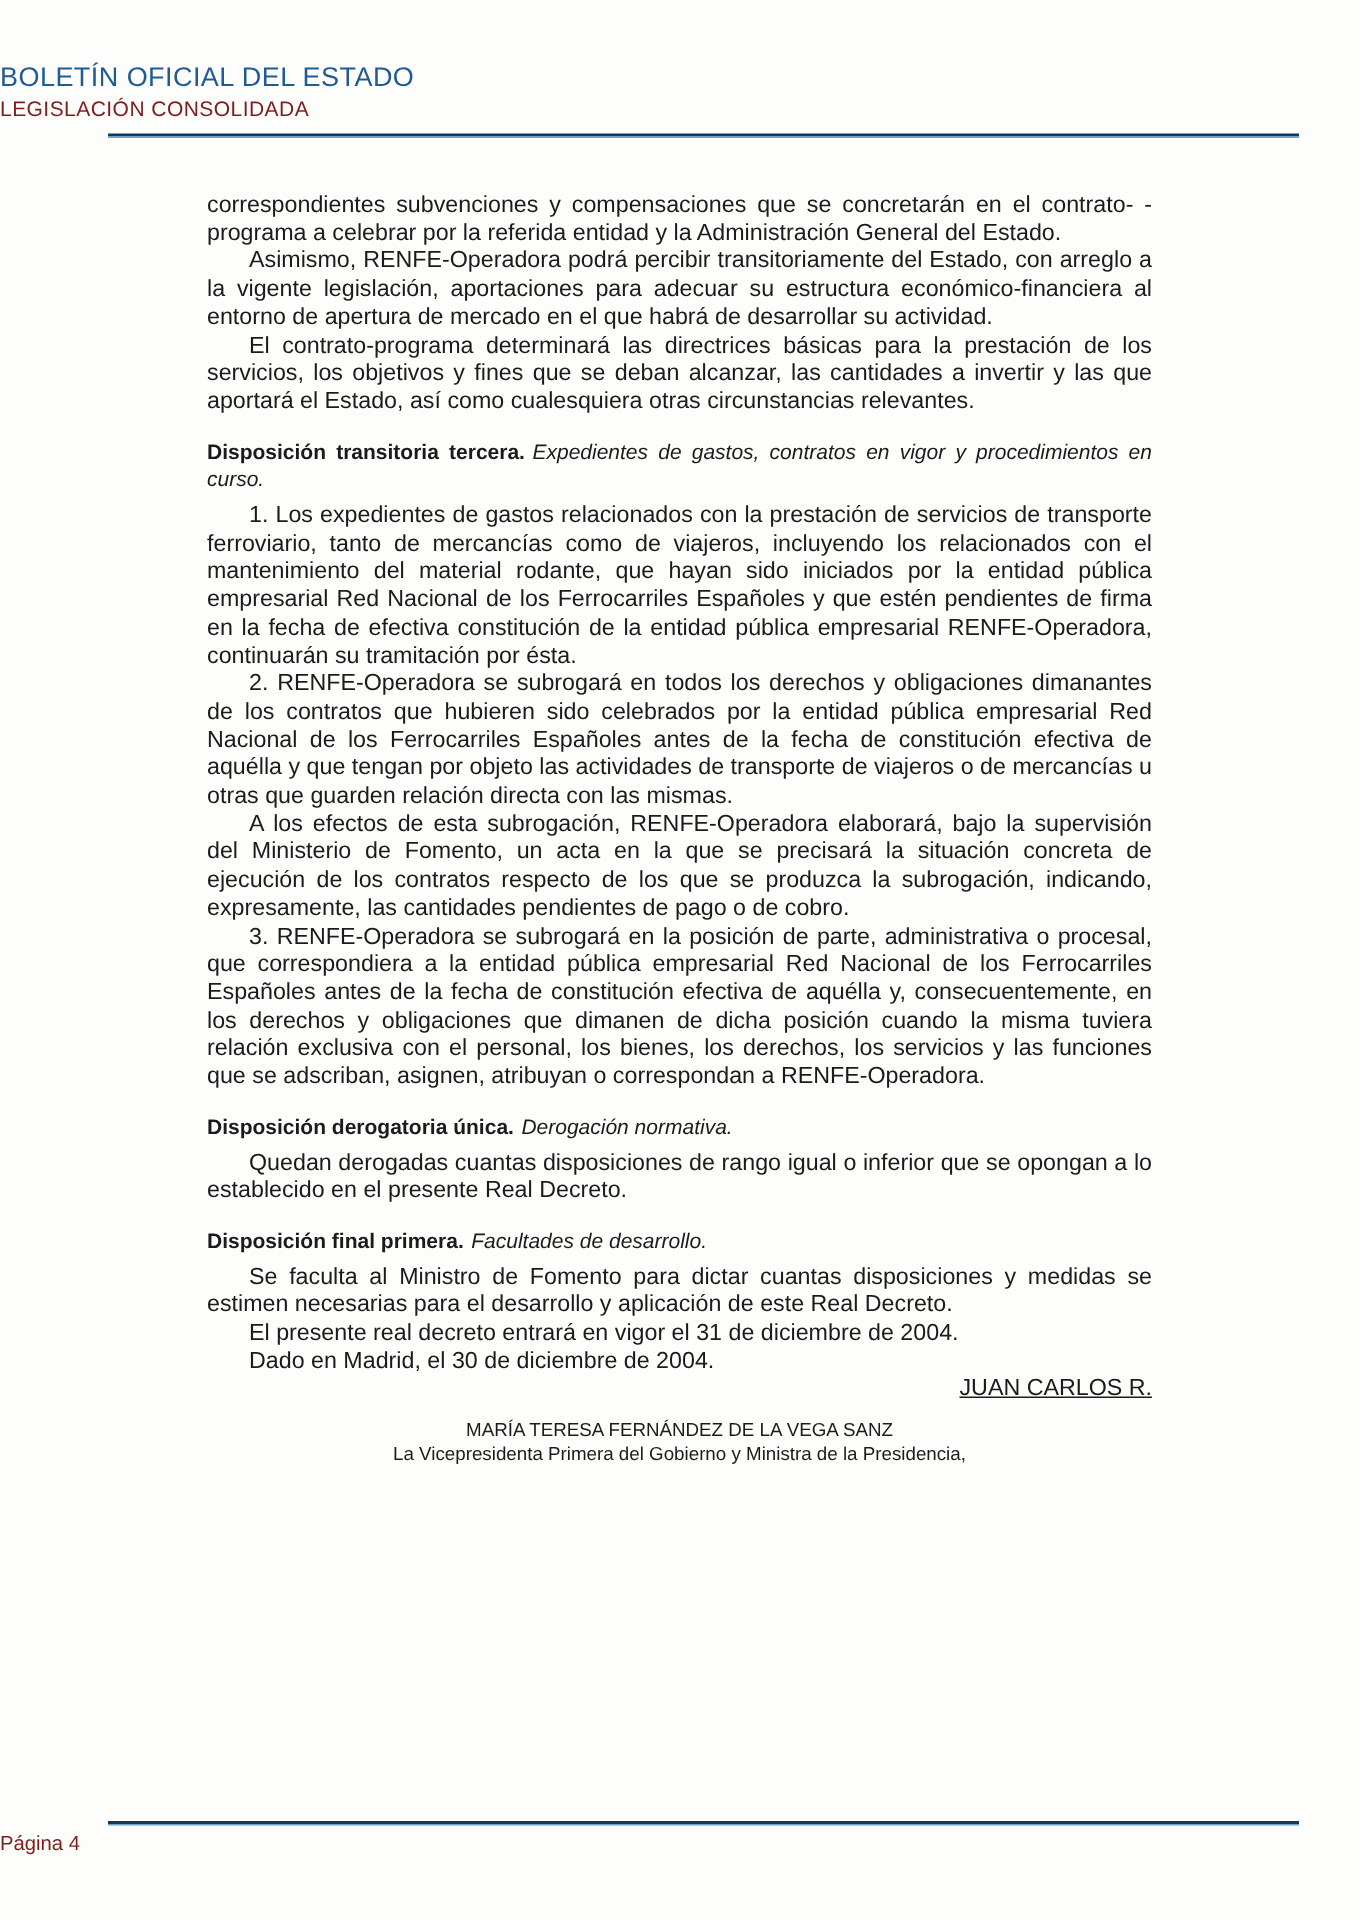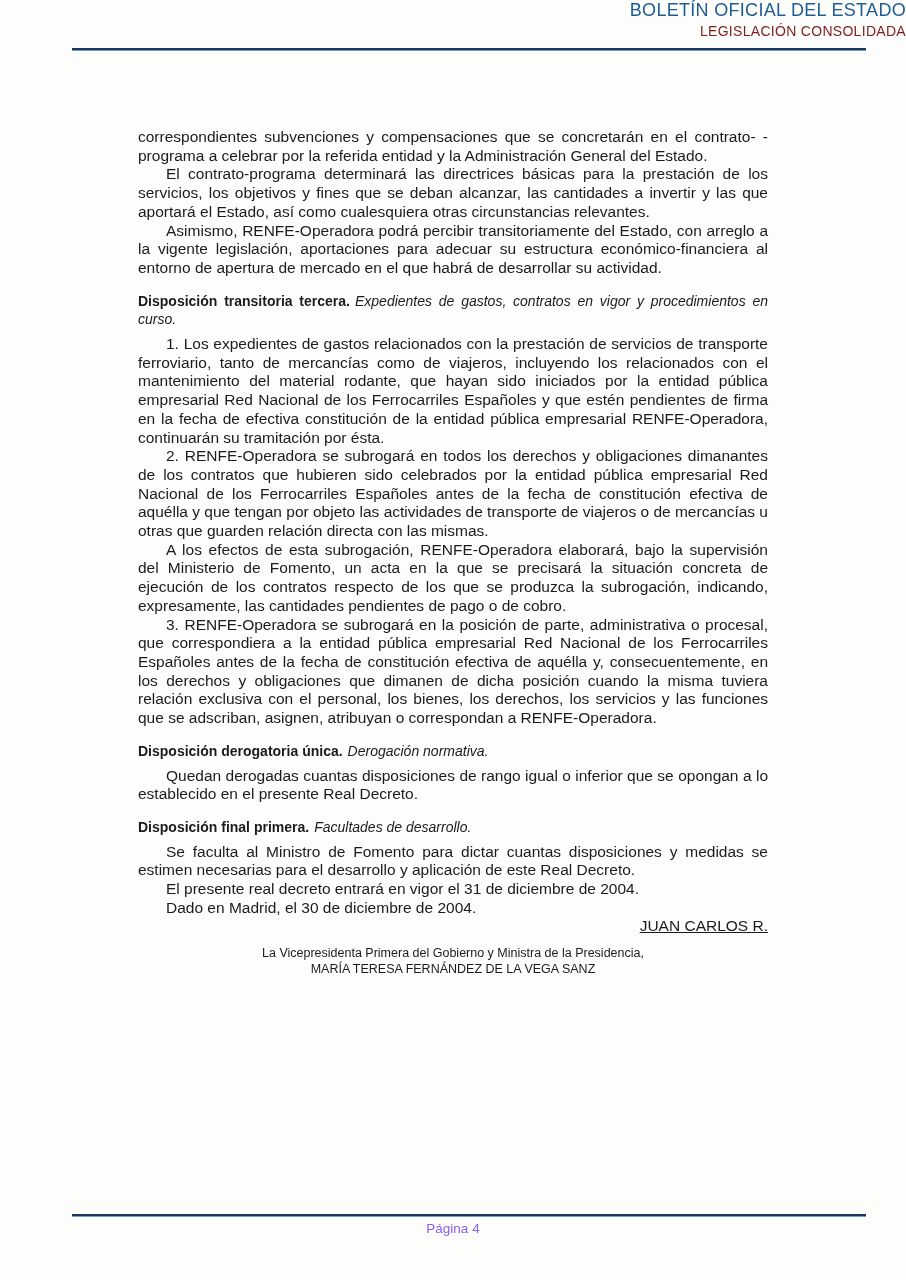--- a/index.html
+++ b/index.html
@@ -7,21 +7,21 @@
     position: relative;
     width: 906px;
     height: 1280px;
     background: #FDFDFB;
     font-family: "Liberation Sans", sans-serif;
     color: #1b1b1b;
     overflow: hidden;
   }
 
   
-  .boe-header { text-align: right; }
+  .boe-header { padding-top: 41px; text-align: left; }
   .boe-title {
     color: #1F5B95;
     font-size: 18px;
     line-height: 20px;
     letter-spacing: 0.3px;
   }
   .boe-subtitle {
     color: #7f1d1d;
     font-size: 14px;
     line-height: 18px;
@@ -78,62 +78,62 @@
     left: 72px;
     right: 40px;
     height: 3px;
     background: linear-gradient(to bottom, #17375D 0px, #17375D 2px, #6FA0CC 2px, #6FA0CC 3px);
   }
   .page-number {
     position: absolute;
     top: 1221px;
     left: 0;
     width: 100%;
-    text-align: center;
-    color: #8b5cf6;
+    text-align: left;
+    color: #7f1d1d;
     font-size: 13.5px;
   }
 </style>
 </head>
 <body>
 
 <div class="page">
 
   <header class="boe-header">
     <div class="boe-title">BOLETÍN OFICIAL DEL ESTADO</div>
     <div class="boe-subtitle">LEGISLACIÓN CONSOLIDADA</div>
     <div class="rule"></div>
   </header>
 
   <main class="doc-body">
 
     <p class="noindent">correspondientes subvenciones y compensaciones que se concretarán en el contrato- -programa a celebrar por la referida entidad y la Administración General del Estado.</p>
+    <p>Asimismo, RENFE-Operadora podrá percibir transitoriamente del Estado, con arreglo a la vigente legislación, aportaciones para adecuar su estructura económico-financiera al entorno de apertura de mercado en el que habrá de desarrollar su actividad.</p>
     <p>El contrato-programa determinará las directrices básicas para la prestación de los servicios, los objetivos y fines que se deban alcanzar, las cantidades a invertir y las que aportará el Estado, así como cualesquiera otras circunstancias relevantes.</p>
-    <p>Asimismo, RENFE-Operadora podrá percibir transitoriamente del Estado, con arreglo a la vigente legislación, aportaciones para adecuar su estructura económico-financiera al entorno de apertura de mercado en el que habrá de desarrollar su actividad.</p>
 
     <h2 class="sec-heading"><span class="sec-label">Disposición transitoria tercera.</span><span class="sec-desc">Expedientes de gastos, contratos en vigor y procedimientos en curso.</span></h2>
     <p>1. Los expedientes de gastos relacionados con la prestación de servicios de transporte ferroviario, tanto de mercancías como de viajeros, incluyendo los relacionados con el mantenimiento del material rodante, que hayan sido iniciados por la entidad pública empresarial Red Nacional de los Ferrocarriles Españoles y que estén pendientes de firma en la fecha de efectiva constitución de la entidad pública empresarial RENFE-Operadora, continuarán su tramitación por ésta.</p>
     <p>2. RENFE-Operadora se subrogará en todos los derechos y obligaciones dimanantes de los contratos que hubieren sido celebrados por la entidad pública empresarial Red Nacional de los Ferrocarriles Españoles antes de la fecha de constitución efectiva de aquélla y que tengan por objeto las actividades de transporte de viajeros o de mercancías u otras que guarden relación directa con las mismas.</p>
     <p>A los efectos de esta subrogación, RENFE-Operadora elaborará, bajo la supervisión del Ministerio de Fomento, un acta en la que se precisará la situación concreta de ejecución de los contratos respecto de los que se produzca la subrogación, indicando, expresamente, las cantidades pendientes de pago o de cobro.</p>
     <p>3. RENFE-Operadora se subrogará en la posición de parte, administrativa o procesal, que correspondiera a la entidad pública empresarial Red Nacional de los Ferrocarriles Españoles antes de la fecha de constitución efectiva de aquélla y, consecuentemente, en los derechos y obligaciones que dimanen de dicha posición cuando la misma tuviera relación exclusiva con el personal, los bienes, los derechos, los servicios y las funciones que se adscriban, asignen, atribuyan o correspondan a RENFE-Operadora.</p>
 
     <h2 class="sec-heading"><span class="sec-label">Disposición derogatoria única.</span><span class="sec-desc">Derogación normativa.</span></h2>
     <p>Quedan derogadas cuantas disposiciones de rango igual o inferior que se opongan a lo establecido en el presente Real Decreto.</p>
 
     <h2 class="sec-heading"><span class="sec-label">Disposición final primera.</span><span class="sec-desc">Facultades de desarrollo.</span></h2>
     <p>Se faculta al Ministro de Fomento para dictar cuantas disposiciones y medidas se estimen necesarias para el desarrollo y aplicación de este Real Decreto.</p>
 
     <p>El presente real decreto entrará en vigor el 31 de diciembre de 2004.</p>
     <p>Dado en Madrid, el 30 de diciembre de 2004.</p>
 
     <p class="sig-king">JUAN CARLOS R.</p>
 
     <div class="sig-block">
+      <div>MARÍA TERESA FERNÁNDEZ DE LA VEGA SANZ</div>
       <div>La Vicepresidenta Primera del Gobierno y Ministra de la Presidencia,</div>
-      <div>MARÍA TERESA FERNÁNDEZ DE LA VEGA SANZ</div>
     </div>
 
   </main>
 
   <div class="footer-rule"></div>
   <div class="page-number">Página 4</div>
 
 </div>
 
 </body></html>

